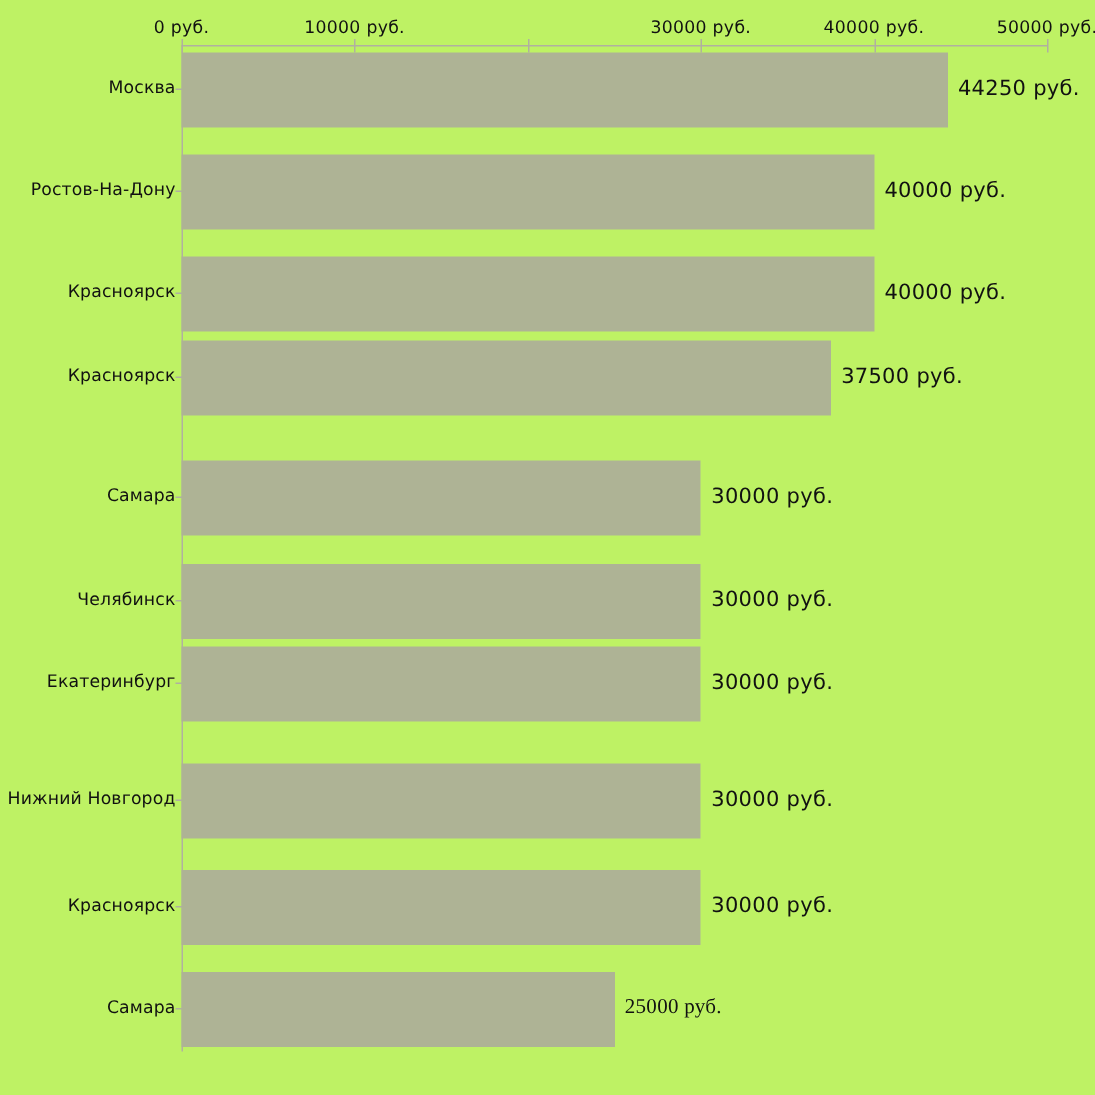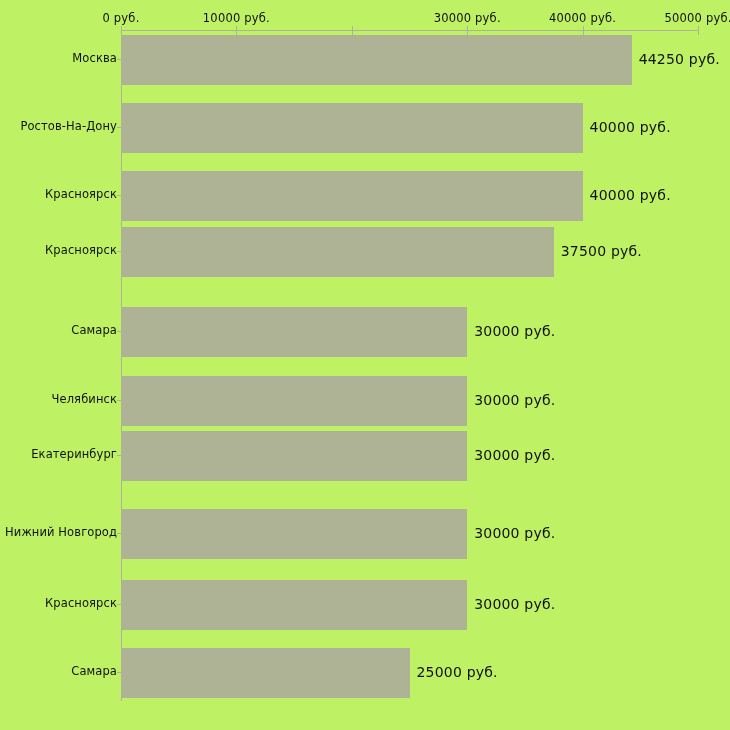--- a/index.html
+++ b/index.html
@@ -172,17 +172,17 @@
       <div class="bar-row" style="top: 579.8px;">
         <div class="cat-tick"></div>
         <div class="cat-label">Красноярск</div>
         <div class="bar" style="width: 346.2px; background: rgb(174, 179, 149);"></div>
         <div class="val-label" style="left: 474.2px;">30000 руб.</div>
       </div>
       <div class="bar-row" style="top: 647.9px;">
         <div class="cat-tick"></div>
         <div class="cat-label">Самара</div>
         <div class="bar" style="width: 288.5px; background: rgb(174, 179, 149);"></div>
-        <div class="val-label" style="left: 416.5px;">25000 руб.</div>
+        <div class="val-label" style="left: 416.5px; font-family: Liberation Serif, serif;">25000 руб.</div>
       </div>
     </div>
 
 </div>
 
 </body></html>

